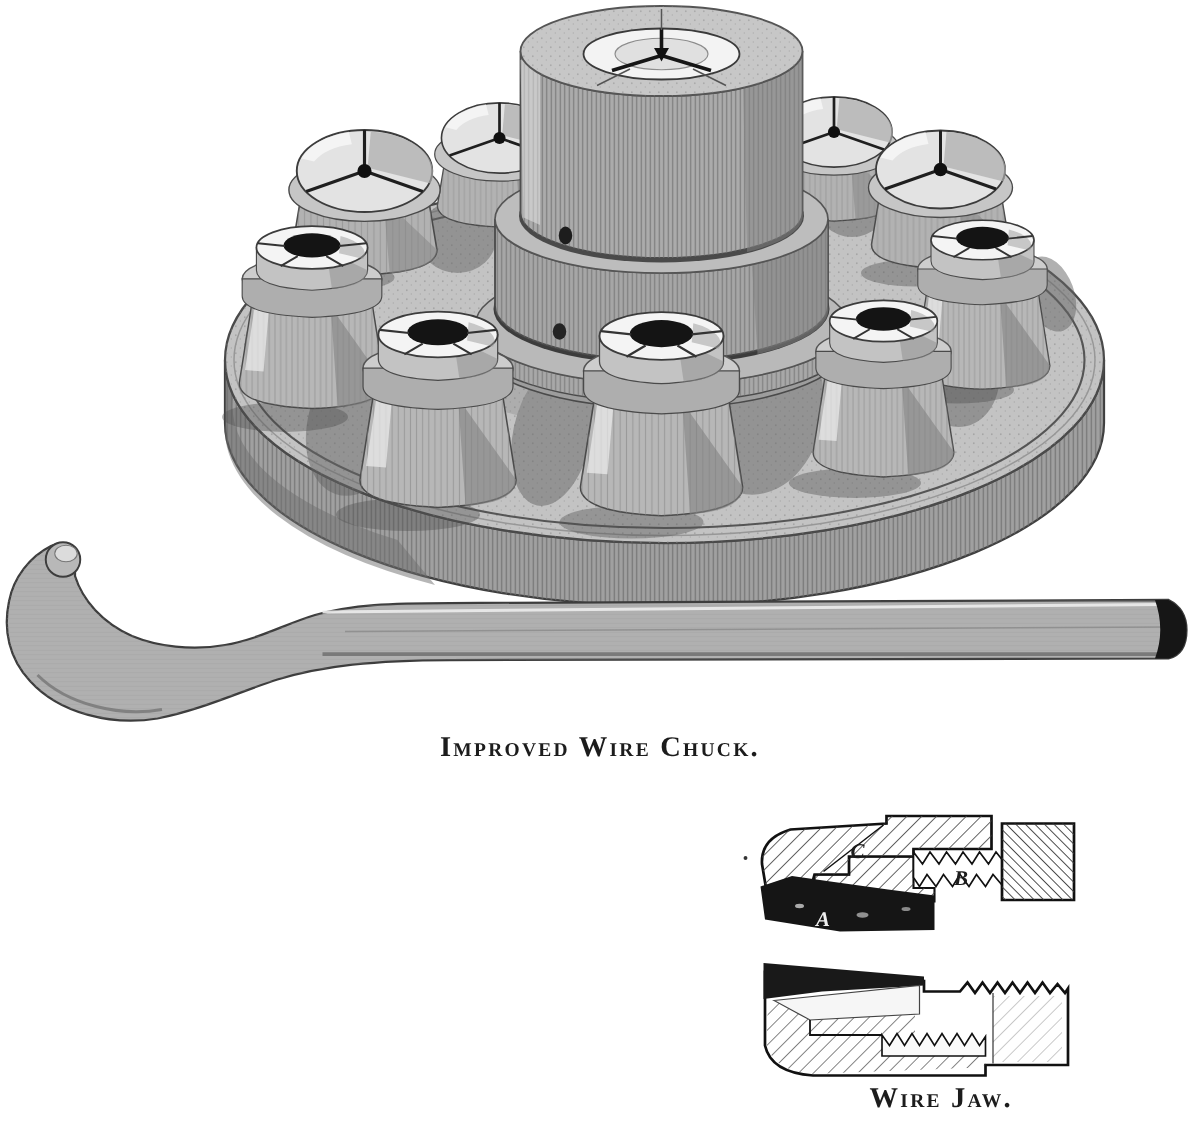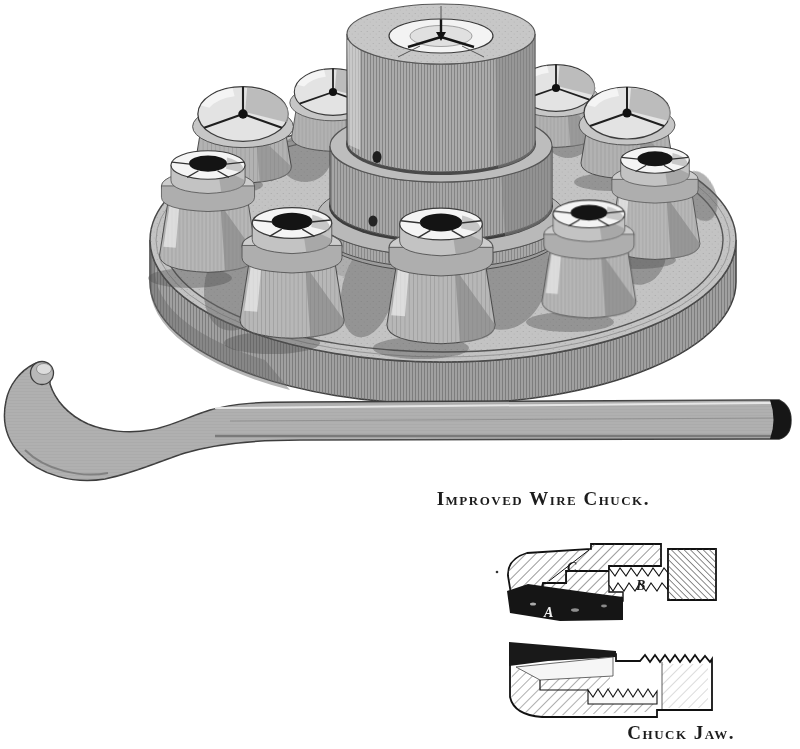--- a/index.html
+++ b/index.html
@@ -2,21 +2,21 @@
 <html><head>
 <meta charset="utf-8">
 <style>
   html,body{margin:0;padding:0;background:#ffffff;}
   .page{
     position:relative;width:800px;height:749px;background:#ffffff;
     overflow:hidden;font-family:"Liberation Serif","DejaVu Serif",serif;
   }
   .engraving{position:absolute;left:0;top:0;}
   .caption{
-    position:absolute;text-align:right;color:#1c1c1c;
+    position:absolute;text-align:center;color:#1c1c1c;
     font-family:"Liberation Serif","DejaVu Serif",serif;
     font-variant:small-caps;font-weight:700;letter-spacing:1.5px;
   }
   .caption-main{left:150px;top:488px;width:500px;font-size:19px;}
   .caption-jaw{left:520px;top:722px;width:215px;font-size:19px;}
   svg text.jaw-label{
     font-family:"Liberation Serif","DejaVu Serif",serif;
     font-style:italic;font-weight:700;font-size:14px;
   }
 </style>
@@ -223,15 +223,15 @@
         <path d="M 509,642 L 616,651 L 616,657 L 548,661 L 509,666 Z" fill="#191919"></path>
         <path d="M 516,667 L 613,657 L 613,676 L 540,680 Z" fill="#f6f6f6" stroke="#444444" stroke-width="0.8"></path>
         <path d="M 540,680 L 540,690 L 588,690" stroke="#111111" stroke-width="1.2" fill="none"></path>
         <path d="M 588,704 L 588,690 L 593,697 L 598,689 L 603,697 L 608,689 L 613,697 L 618,689 L 623,697 L 628,689 L 633,697 L 638,689 L 643,697 L 648,689 L 653,697 L 657,691 L 657,704 Z" fill="#fafafa" stroke="#111111" stroke-width="1.1"></path>
       </g>
     </g>
   </svg>
 
   <div class="caption caption-main">Improved Wire Chuck.</div>
 
-  <div class="caption caption-jaw">Chuck Jaw.</div>
+  <div class="caption caption-jaw">Wire Jaw.</div>
 
 </div>
 
 </body></html>

